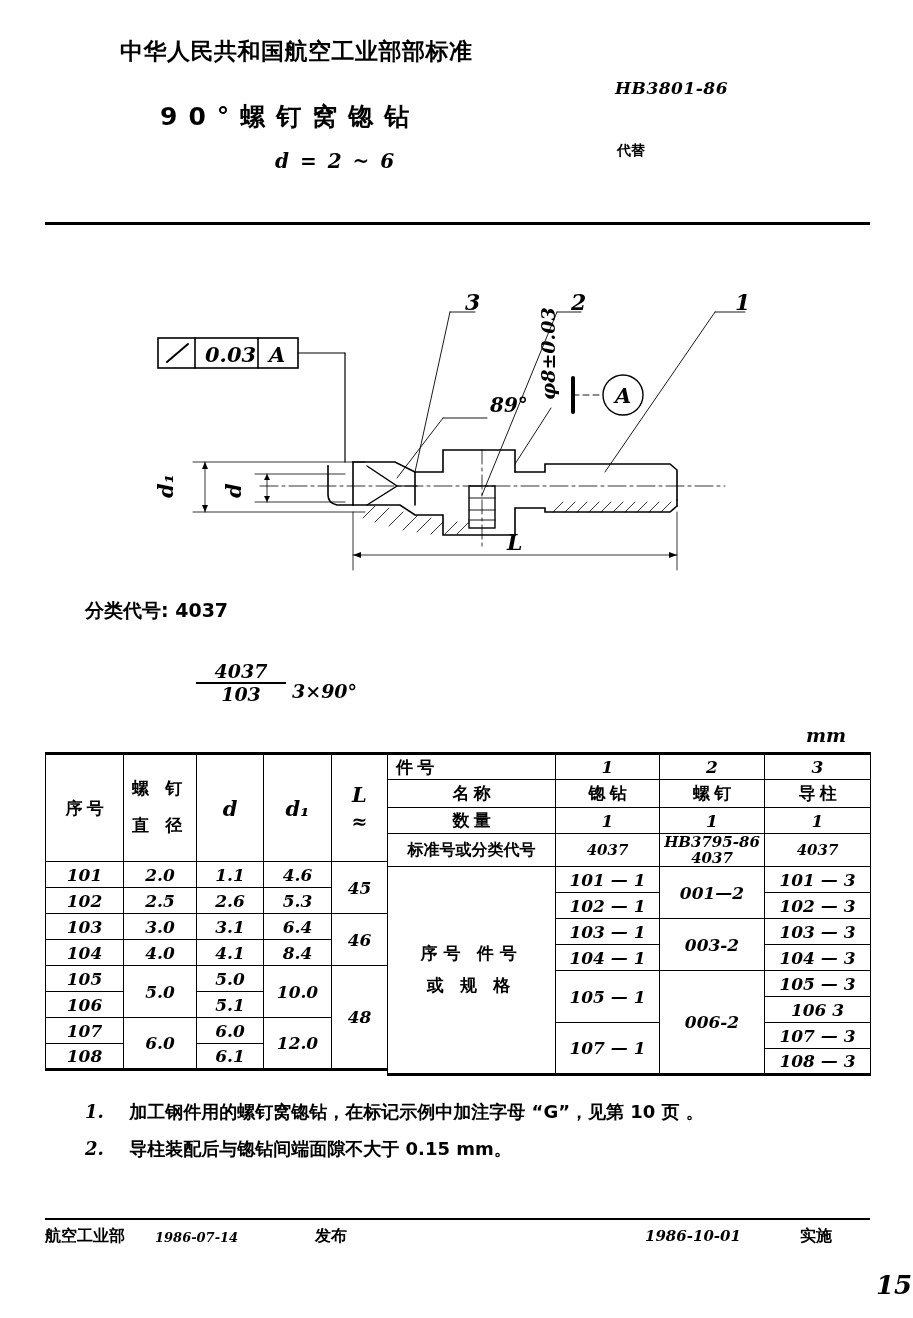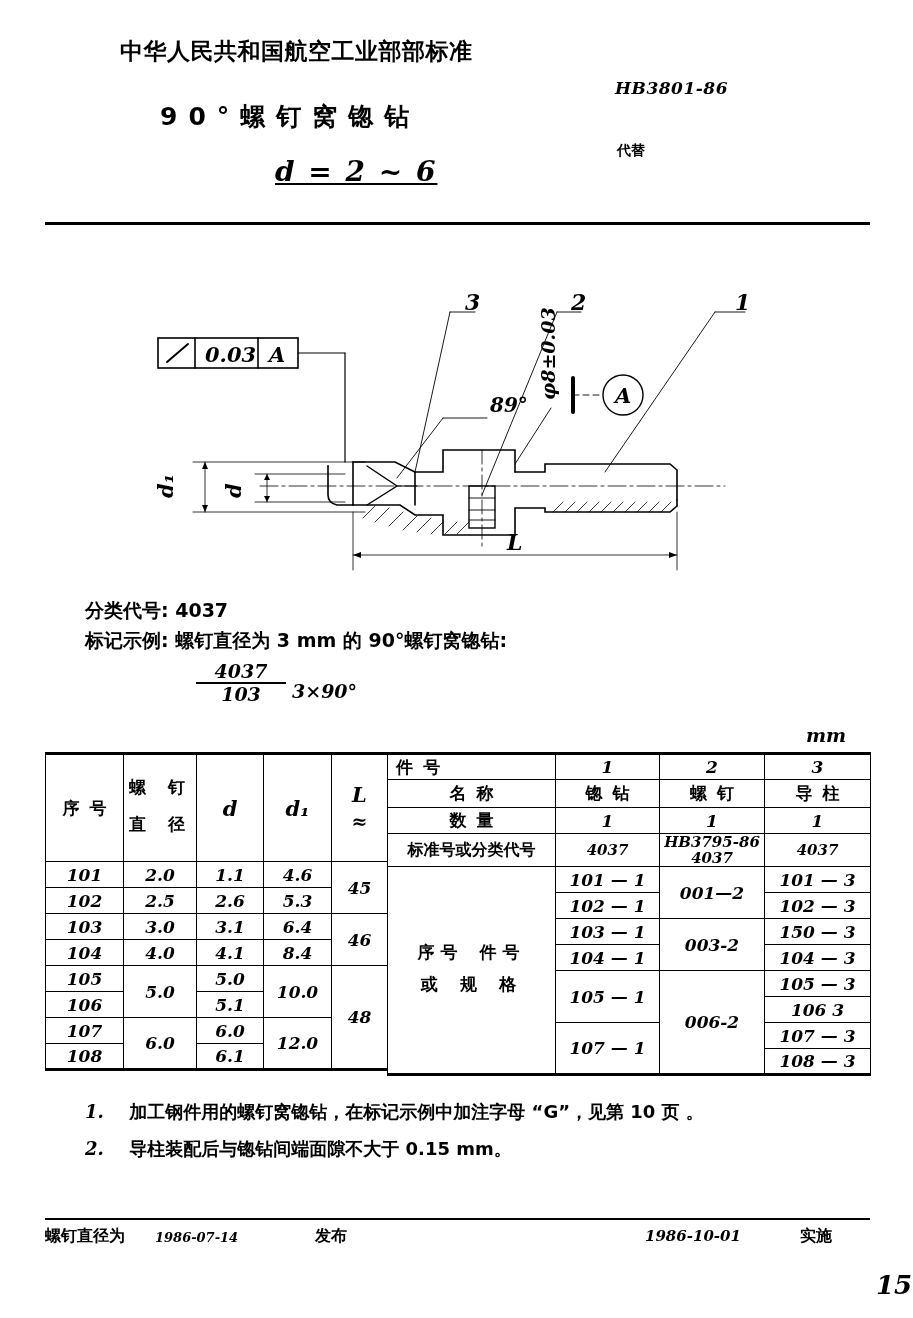--- a/index.html
+++ b/index.html
@@ -52,24 +52,23 @@
   #replaces-label {
     left: 617px; top: 142px;
     font-size: 14px;
   }
   #subject-title {
     left: 160px; top: 100px;
     font-size: 25px;
     letter-spacing: 11px;
   }
   #range-spec {
-    left: 275px; top: 155px;
-    font-size: 28px;
+    left: 275px; top: 149px;
+    font-size: 20px;
     letter-spacing: 2px;
-    text-decoration: underline;
   }
   #header-rule {
     left: 45px; top: 222px;
     width: 825px; height: 3px;
     background: #000;
   }
 
   
   #drawing-area {
     left: 45px; top: 250px;
@@ -119,21 +118,21 @@
     border: 1px solid #000;
     text-align: center;
     vertical-align: middle;
     font-family: "DejaVu Serif", serif;
     font-style: italic;
     font-weight: 600;
     font-size: 17px;
     padding: 0;
   }
   table.grid td.cn {
-    font-family: Liberation Mono, monospace;
+    font-family: Liberation Serif, serif;
     font-style: normal;
     font-weight: 600;
     font-size: 17px;
     margin-top: 41px;
   }
   #left-table {
     position: absolute;
     left: 0; top: 0;
     width: 342px; height: 314px;
     border-top: 3px solid #000;
@@ -377,21 +376,20 @@
         <text x="510" y="150" font-size="19" transform="rotate(-90 510 150)">φ8±0.03</text>
         <text x="128" y="248" font-size="21" transform="rotate(-90 128 248)">d₁</text>
         <text x="196" y="248" font-size="21" transform="rotate(-90 196 248)">d</text>
         <text x="462" y="300" font-size="22">L</text>
       </g>
     </svg>
   </div>
 
   <div class="abs hand-cn" id="class-code-line">分类代号: 4037</div>
 
-  <div class="abs hand-cn" id="marking-example-line">标记示例: 螺钉直径为 3 mm 的 90°螺钉窝锪钻:</div>
 
   <div class="abs hand" id="marking-fraction">
     <span class="num">4037</span>
     <span class="bar"></span>
     <span class="den">103</span>
   </div>
 
   <div class="abs hand" id="marking-suffix">3×90°</div>
 
   <div class="abs hand" id="unit-label">mm</div>
@@ -543,21 +541,21 @@
           <td rowspan="2">001—2</td>
           <td>101 — 3</td>
         </tr>
         <tr style="height:26px">
           <td>102 — 1</td>
           <td>102 — 3</td>
         </tr>
         <tr style="height:26px">
           <td>103 — 1</td>
           <td rowspan="2">003-2</td>
-          <td>150 — 3</td>
+          <td>103 — 3</td>
         </tr>
         <tr style="height:26px">
           <td>104 — 1</td>
           <td>104 — 3</td>
         </tr>
         <tr style="height:26px">
           <td rowspan="2">105 — 1</td>
           <td rowspan="4">006-2</td>
           <td>105 — 3</td>
         </tr>
@@ -582,21 +580,21 @@
     </div>
     <div class="note">
       <span class="idx">2.</span>
       <span>导柱装配后与锪钻间端面隙不大于 0.15 mm。</span>
     </div>
   </div>
 
   <div class="abs" id="footer-rule"></div>
 
   <div class="abs" id="footer">
-    <span class="issuer">螺钉直径为</span>
+    <span class="issuer">航空工业部</span>
     <span class="issue-date">1986-07-14</span>
     <span class="publish-word">发布</span>
     <span class="effective-date">1986-10-01</span>
     <span class="effective-word">实施</span>
   </div>
 
   <div class="abs" id="page-number">15</div>
 
 </div>
 

